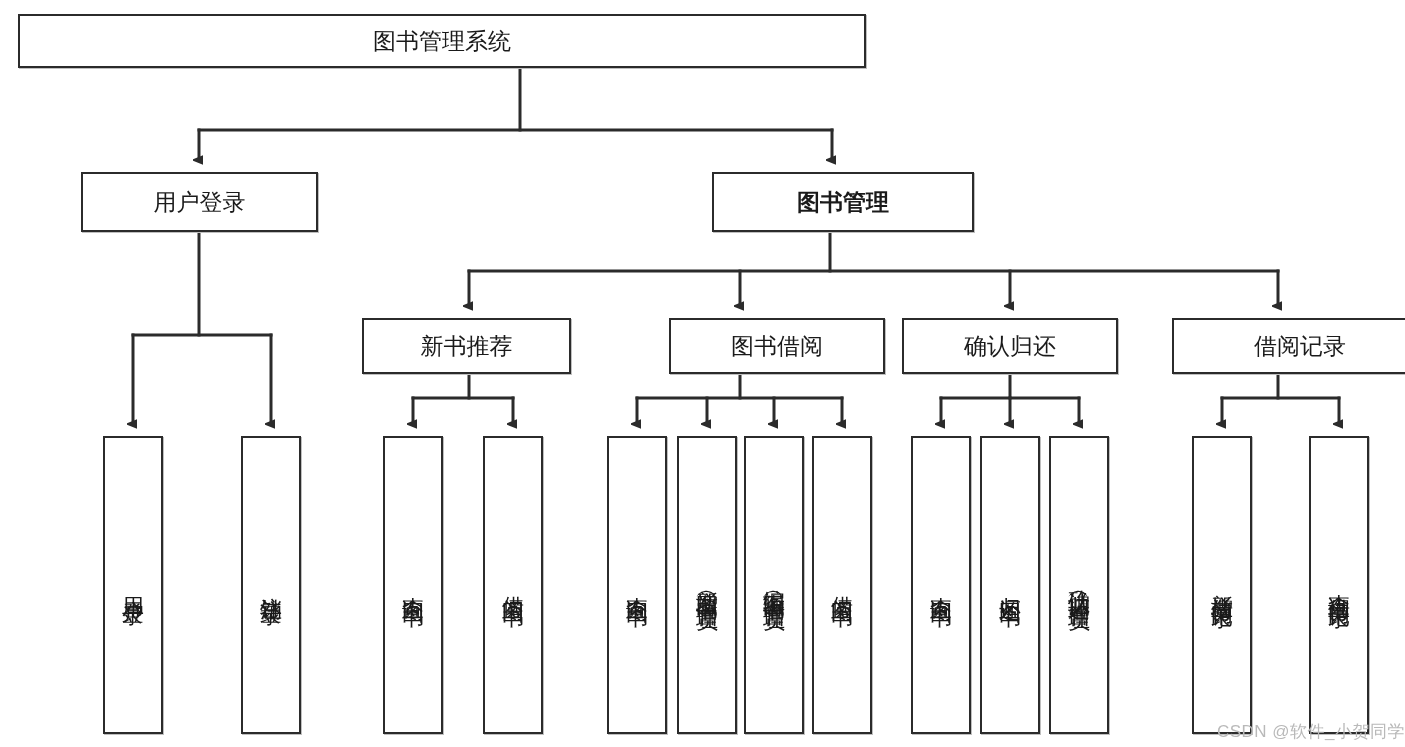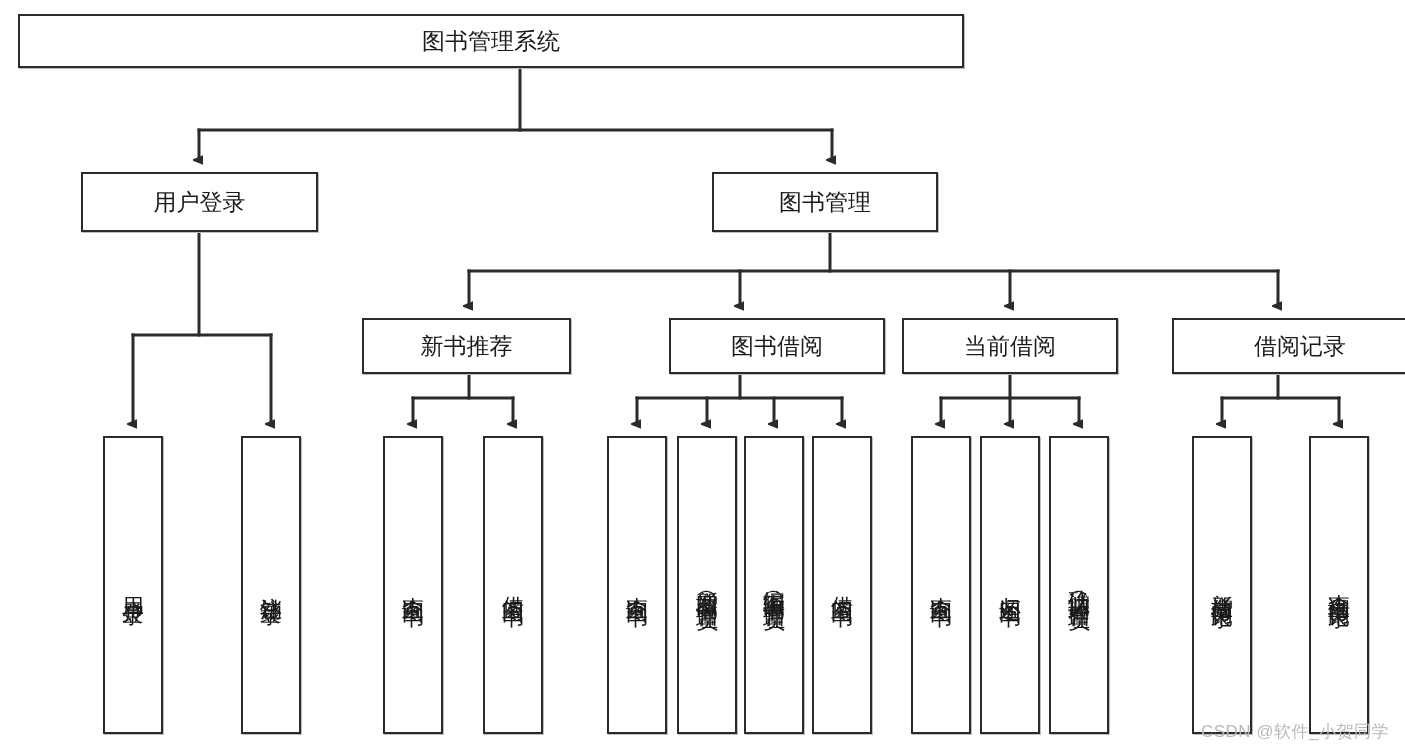--- a/index.html
+++ b/index.html
@@ -60,21 +60,21 @@
     writing-mode: vertical-rl;
     text-orientation: upright;
     font-size: 22px;
     letter-spacing: 3px;
     line-height: 1;
     white-space: nowrap;
     max-height: 100%;
   }
   #watermark {
     position: absolute;
-    right: 16px;
+    right: 0;
     bottom: 4px;
     font-size: 17px;
     color: #b9b9b9;
     letter-spacing: 0.5px;
     white-space: nowrap;
     user-select: none;
   }
 </style>
 </head>
 <body>
@@ -125,42 +125,42 @@
       <path d="M1079,398 L1079,424" marker-end="url(#arrow)"></path>
 
       <path d="M1278,374 L1278,398"></path>
       <path d="M1222,398 L1339,398"></path>
       <path d="M1222,398 L1222,424" marker-end="url(#arrow)"></path>
       <path d="M1339,398 L1339,424" marker-end="url(#arrow)"></path>
 
     </g>
   </svg>
 
-  <div class="node root horiz" style="left:18px; top:14px; width:946px; height:54px;">
+  <div class="node root horiz" style="left:18px; top:14px; width:848px; height:54px;">
     <span class="label">图书管理系统</span>
   </div>
 
   <div class="node horiz" style="left:81px; top:172px; width:237px; height:60px;">
     <span class="label">用户登录</span>
   </div>
 
-  <div class="node horiz" style="left:712px; top:172px; width:226px; height:60px;">
+  <div class="node horiz" style="left:712px; top:172px; width:262px; height:60px;font-weight:bold;">
     <span class="label">图书管理</span>
   </div>
 
   <div class="node horiz" style="left:362px; top:318px; width:209px; height:56px;">
     <span class="label">新书推荐</span>
   </div>
 
   <div class="node horiz" style="left:669px; top:318px; width:216px; height:56px;">
     <span class="label">图书借阅</span>
   </div>
 
   <div class="node horiz" style="left:902px; top:318px; width:216px; height:56px;">
-    <span class="label">当前借阅</span>
+    <span class="label">确认归还</span>
   </div>
 
   <div class="node horiz" style="left:1172px; top:318px; width:256px; height:56px;">
     <span class="label">借阅记录</span>
   </div>
 
   <div class="node vert" style="left:103px; top:436px; width:60px; height:298px;">
     <span class="label">用户登录</span>
   </div>
   <div class="node vert" style="left:241px; top:436px; width:60px; height:298px;">

